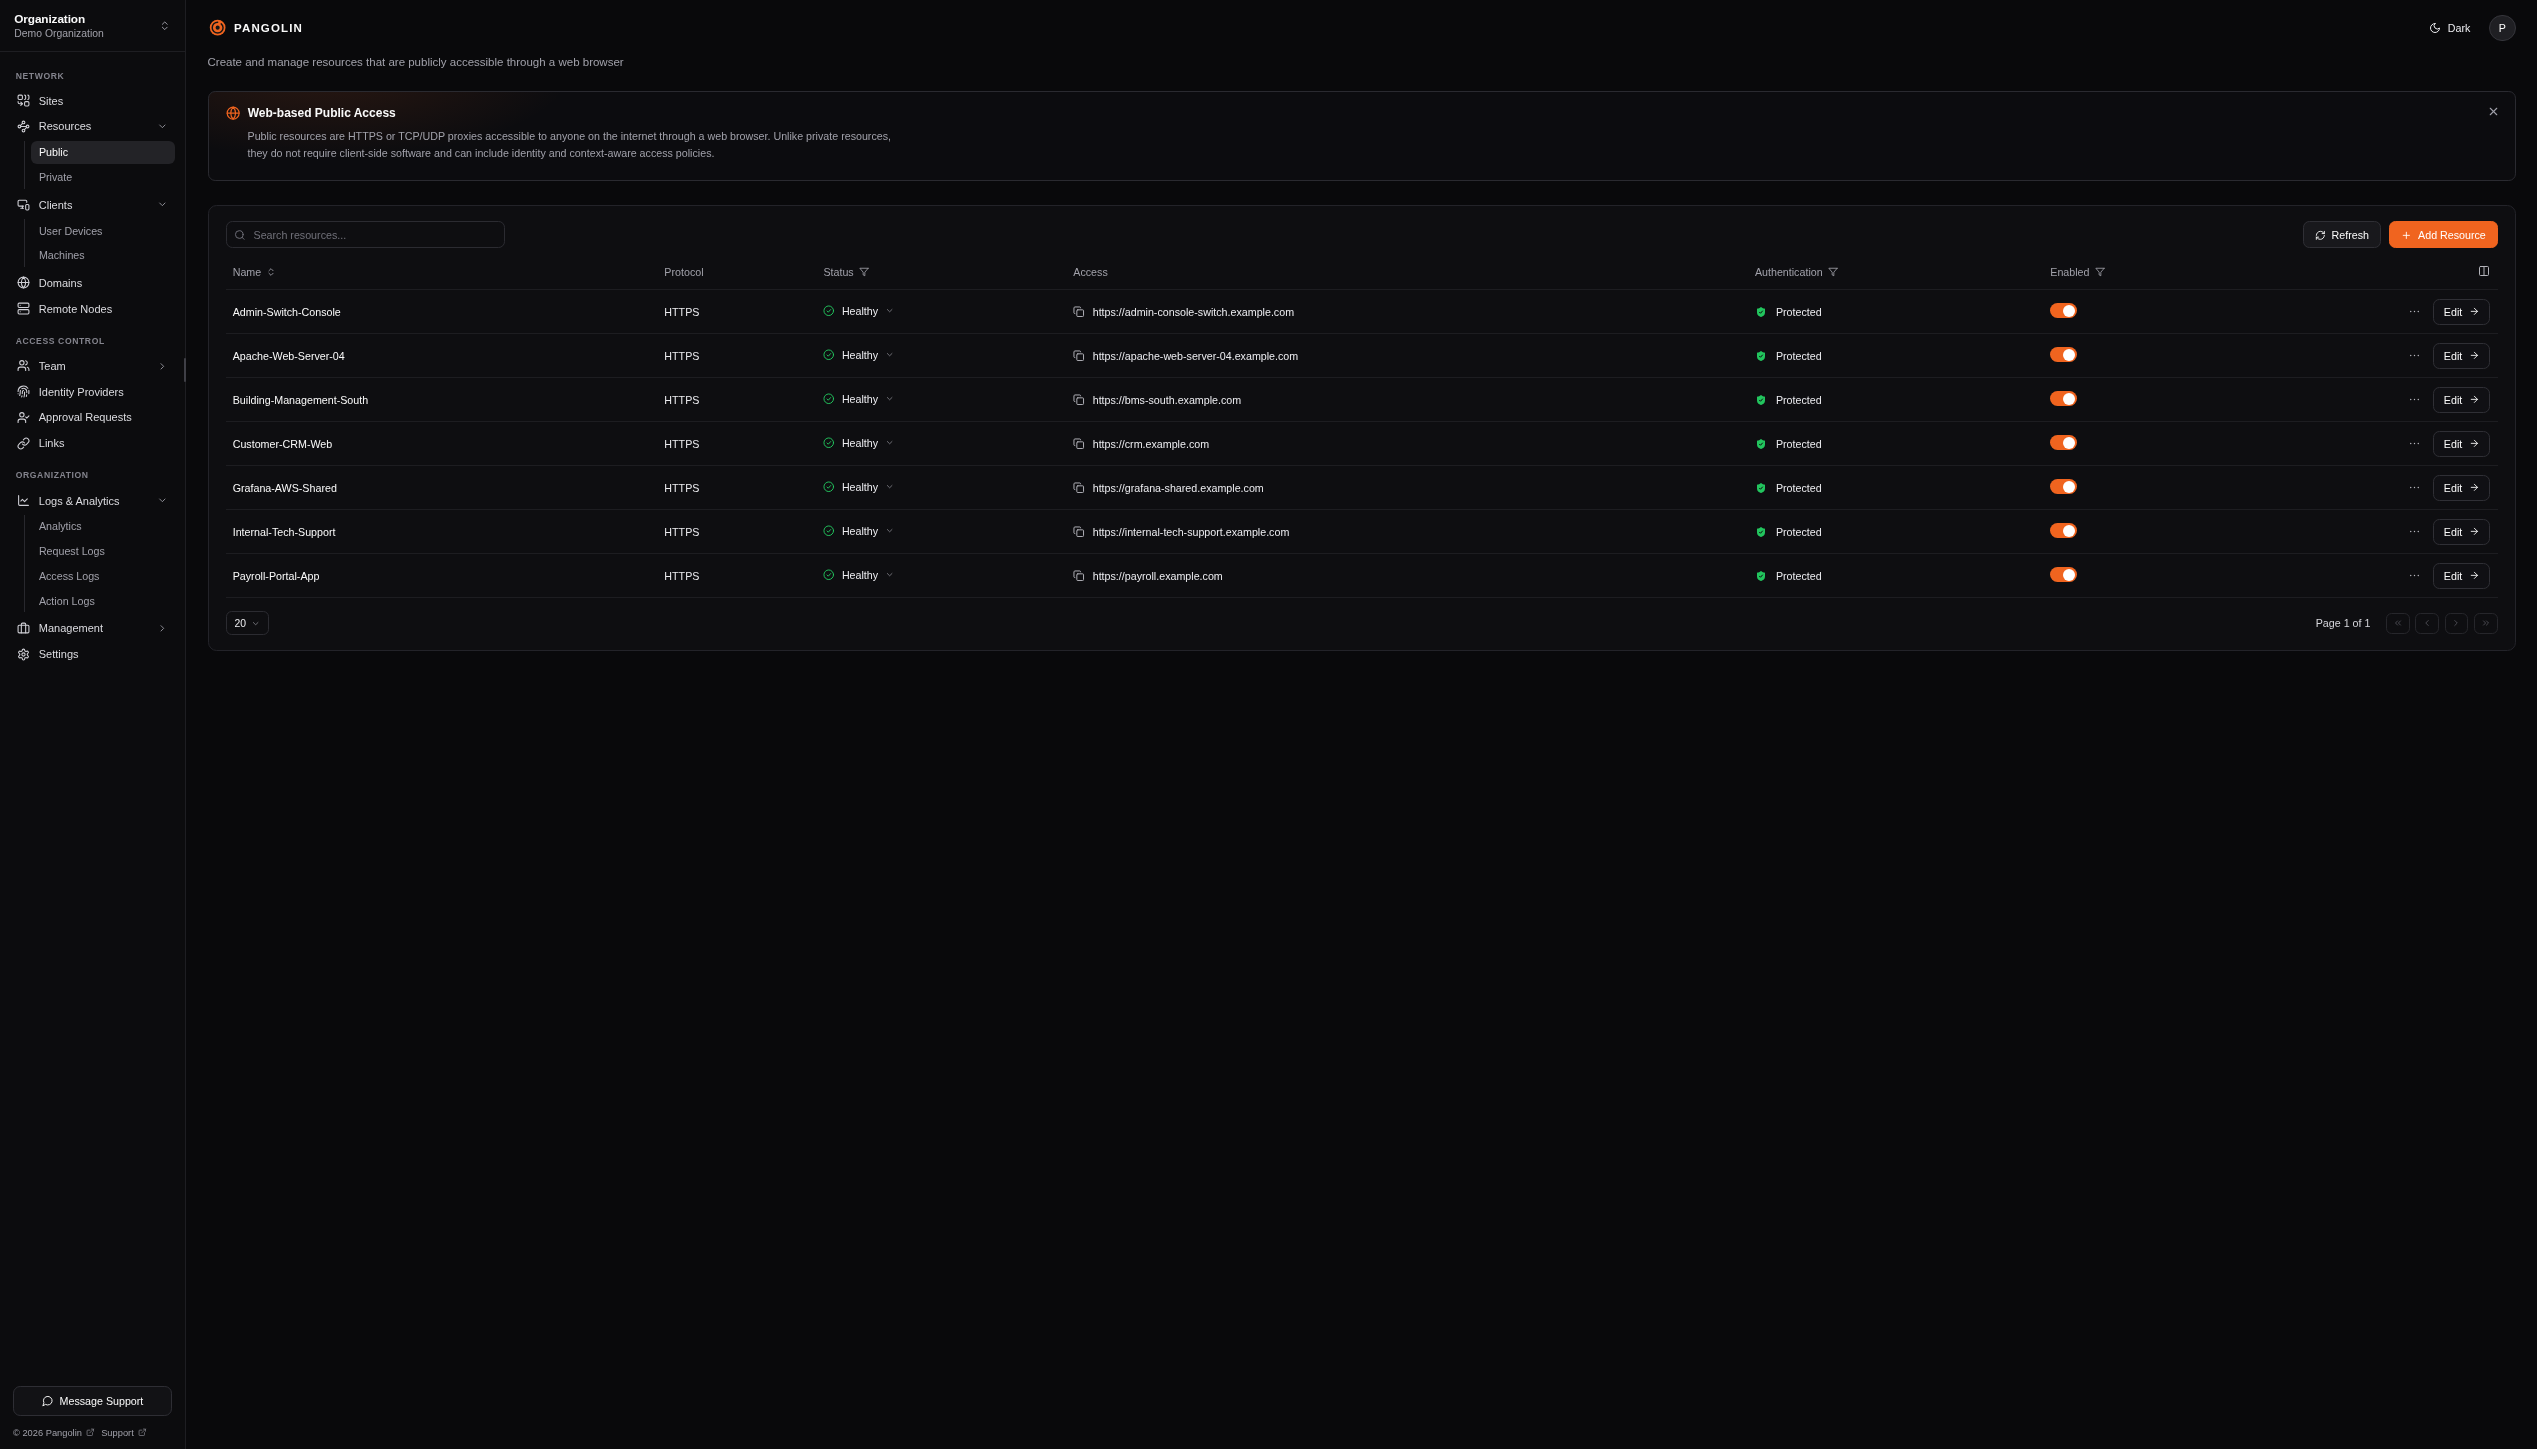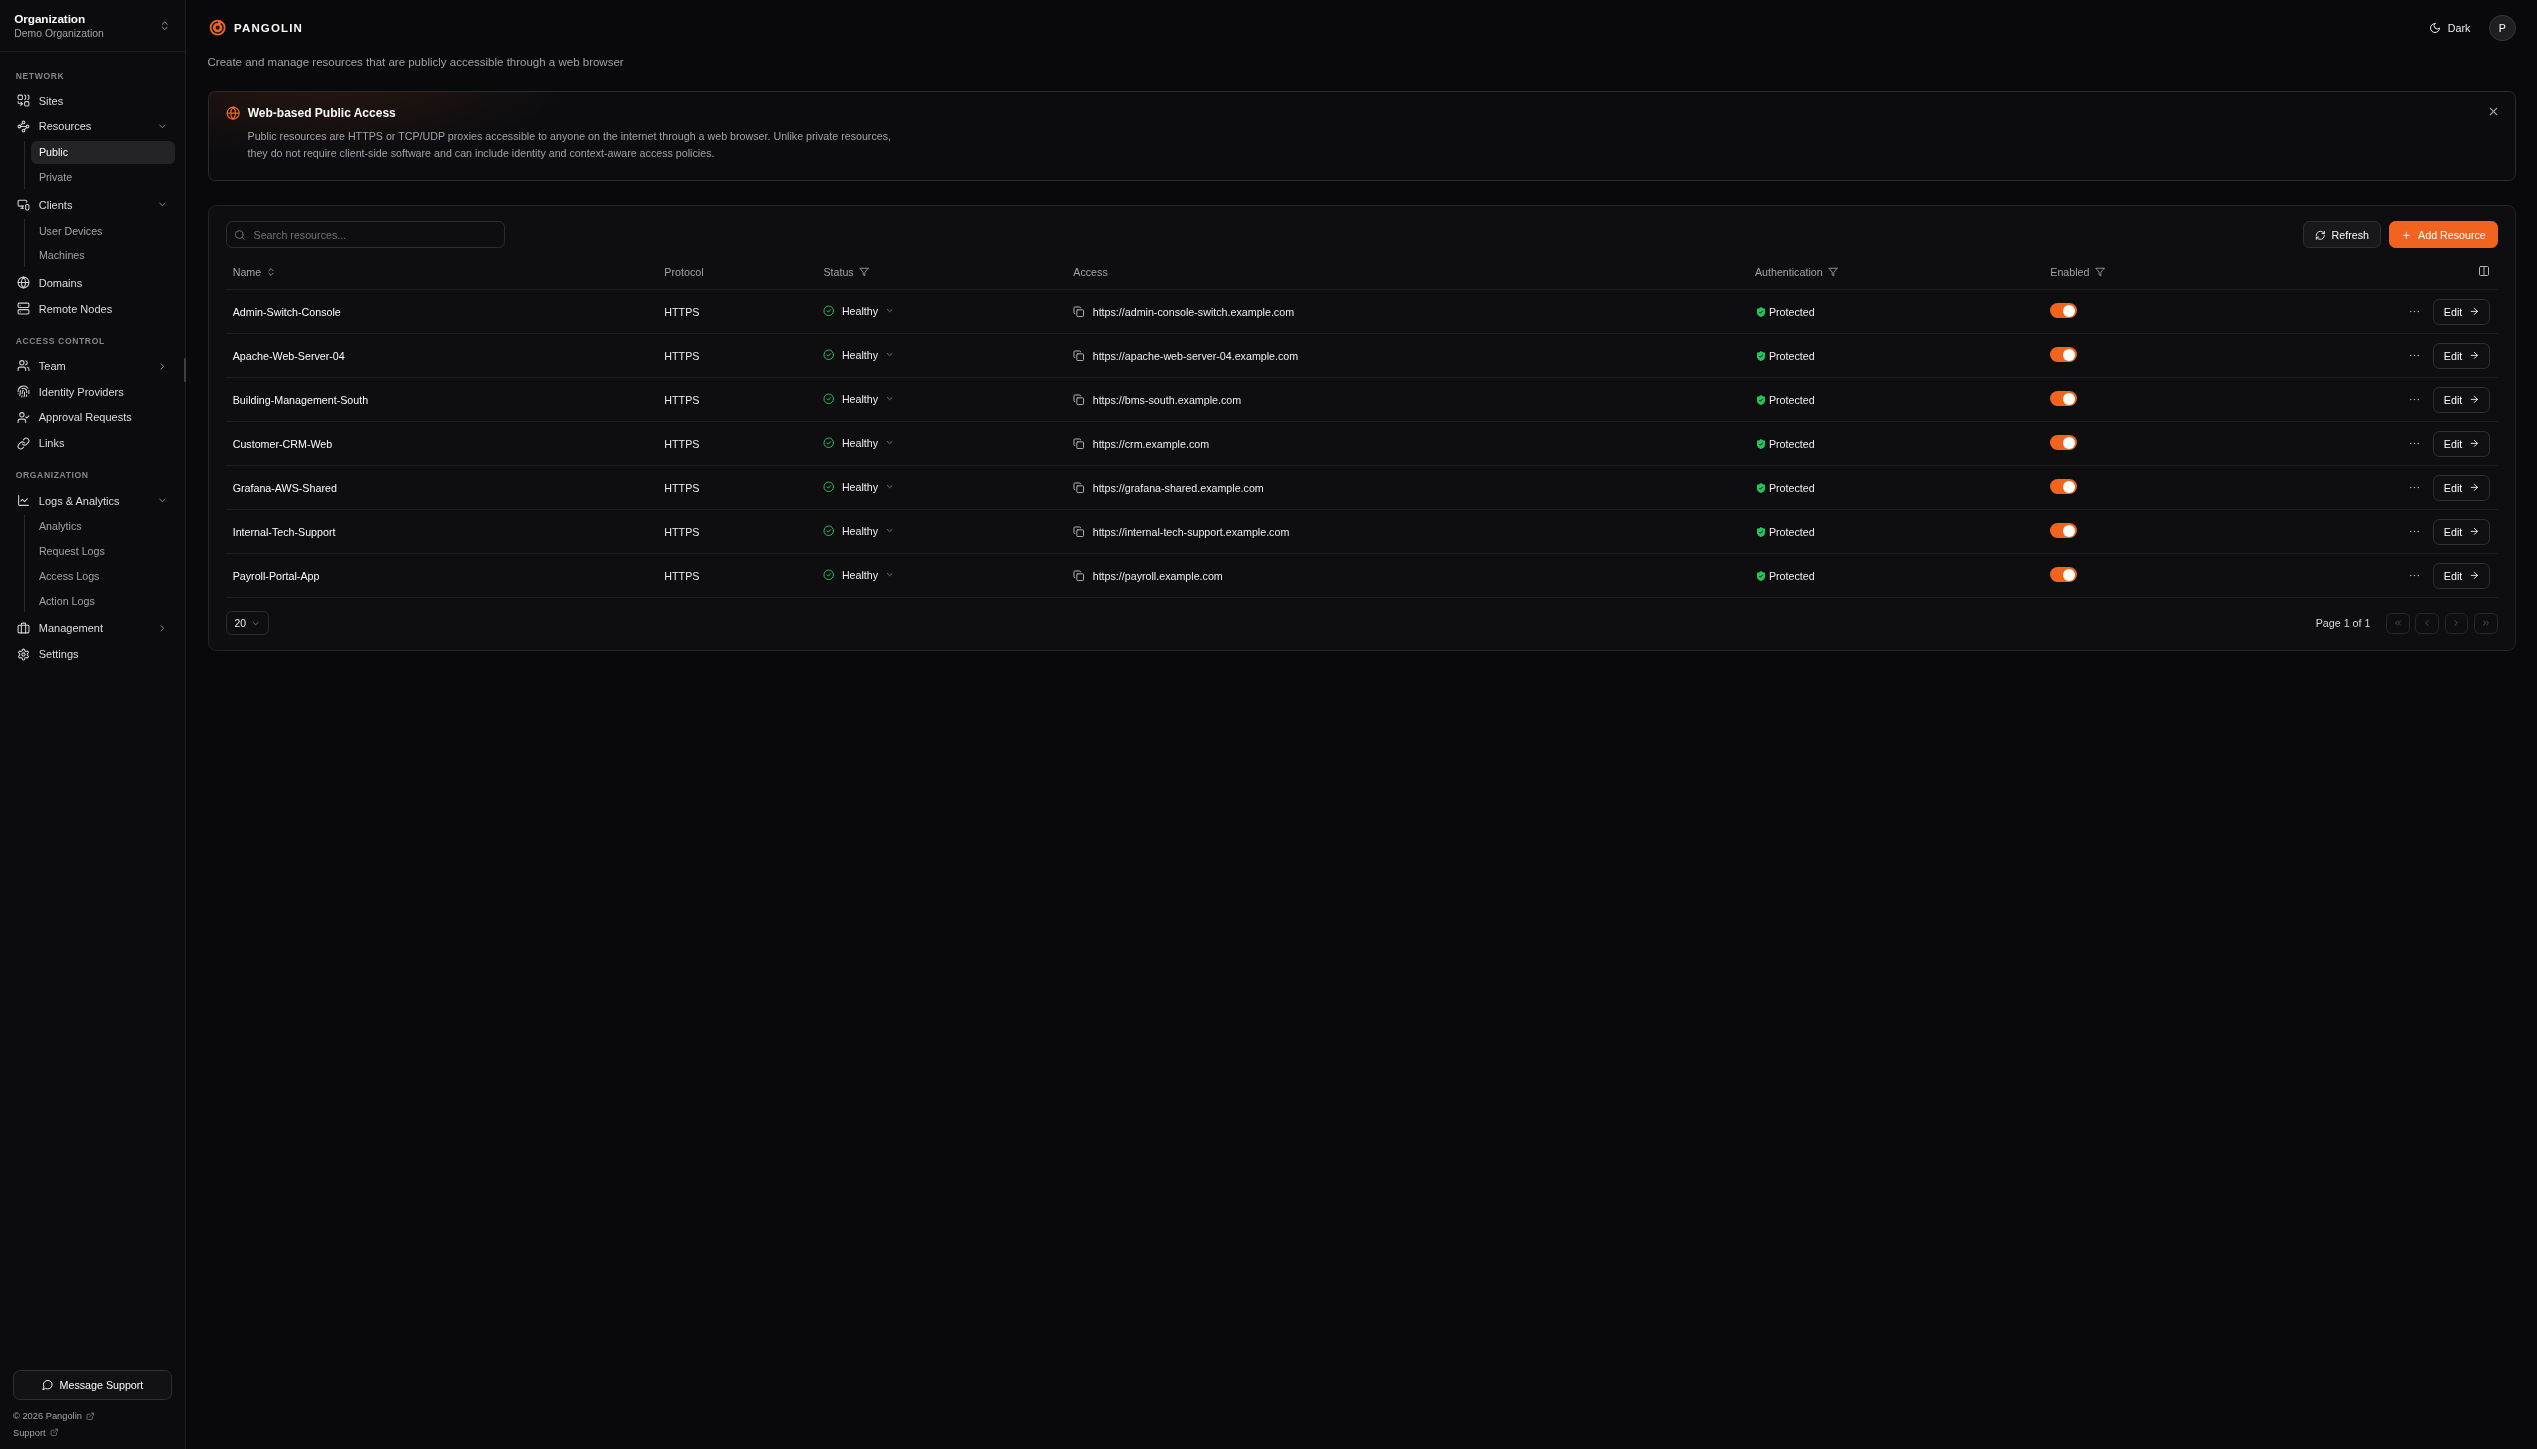--- a/index.html
+++ b/index.html
@@ -25,21 +25,21 @@
   .nav-item{display:flex;align-items:center;gap:8.6px;padding:6.4px 7.2px;border-radius:5.7px;color:#dcdce0;font-size:11px;cursor:pointer}
   .nav-icon{width:13px;height:13px;color:#cfcfd5}
   .nav-chev{margin-left:auto;width:10.7px;height:10.7px;color:#9a9aa2}
   .nav-children{margin:1.4px 0 2.9px 13.6px;border-left:0.7px solid #28282d;padding-left:6.4px;display:flex;flex-direction:column;gap:1.4px}
   .nav-child{padding:5.7px 7.9px;border-radius:6px;color:#a1a1aa;font-size:10.7px;cursor:pointer}
   .nav-child.active{background:#232327;color:#fafafa;font-weight:500}
   .resize-handle{position:absolute;right:-1.4px;top:358px;width:2.9px;height:24px;border-radius:2.9px;background:#3f3f46;cursor:col-resize}
   .sidebar-bottom{padding:10px 13px 11.5px;display:flex;flex-direction:column;gap:11.5px}
   .support-btn{display:flex;align-items:center;justify-content:center;gap:6.4px;height:30px;border-radius:7.2px;border:0.7px solid #2e2e34;background:#121215;color:#fafafa;font-size:10.7px;font-weight:500;cursor:pointer}
   .support-btn .ic{width:11.5px;height:11.5px}
-  .sidebar-foot{display:flex;flex-direction:column;gap:6.4px}
+  .sidebar-foot{display:flex;flex-direction:row;gap:6.4px}
   .foot-link{display:inline-flex;align-items:center;gap:4.3px;color:#a1a1aa;font-size:9.3px;cursor:pointer;width:max-content}
   .foot-link .ext{width:8.6px;height:8.6px;color:#8a8a92}
 
   
   .main{flex:1;min-width:0;display:flex;flex-direction:column}
   .topbar{display:flex;align-items:center;justify-content:space-between;padding:0 21.5px;height:56px;flex:none}
   .brand{display:flex;align-items:center;gap:7.2px}
   .logo{width:19.3px;height:19.3px;display:inline-flex}
   .logo svg{width:100%;height:100%}
   .brand-name{font-weight:700;font-size:11.5px;letter-spacing:.10em}
@@ -85,21 +85,21 @@
   tbody tr{border-bottom:0.7px solid #1d1d21}
   td{padding:0 7.2px;height:44px;font-size:10.7px;color:#ececf0;vertical-align:middle}
   .td-name{color:#fafafa}
   .status-pill{display:inline-flex;align-items:center;gap:7px;background:none;border:none;color:#ececf0;font-size:10.7px;cursor:pointer;padding:0}
   .ic-green{color:var(--green)}
   .ic-status{width:11.5px;height:11.5px}
   .status-chev{width:9.3px;height:9.3px;color:#8a8a92}
   .access-cell{display:flex;align-items:center;gap:7.9px}
   .copy-btn{background:none;border:none;color:#b6b6bd;padding:0;cursor:pointer;flex:none;display:inline-flex}
   .copy-btn .ic{width:11.5px;height:11.5px}
-  .auth-cell{display:flex;align-items:center;gap:2px}
+  .auth-cell{display:flex;align-items:center;gap:9px}
   .shield{width:12px;height:12px}
   .toggle{position:relative;width:26.5px;height:15px;border-radius:715px;border:none;background:#3f3f46;cursor:pointer;padding:0}
   .toggle.on{background:var(--accent)}
   .toggle .knob{position:absolute;top:1.4px;left:1.4px;width:12px;height:12px;border-radius:50%;background:#fff}
   .toggle.on .knob{left:13px}
   .actions-cell{display:flex;align-items:center;justify-content:flex-end;gap:11.5px}
   .more-btn{background:none;border:none;color:#b6b6bd;padding:0;cursor:pointer;display:inline-flex}
   .more-btn .ic{width:13px;height:13px}
   .edit-btn{display:inline-flex;align-items:center;gap:6.4px;height:26px;padding:0 10px;border-radius:6.4px;border:0.7px solid #2f2f35;background:#101014;color:#fafafa;font-size:10.7px;cursor:pointer}
   .edit-btn .ic{width:10.7px;height:10.7px}

